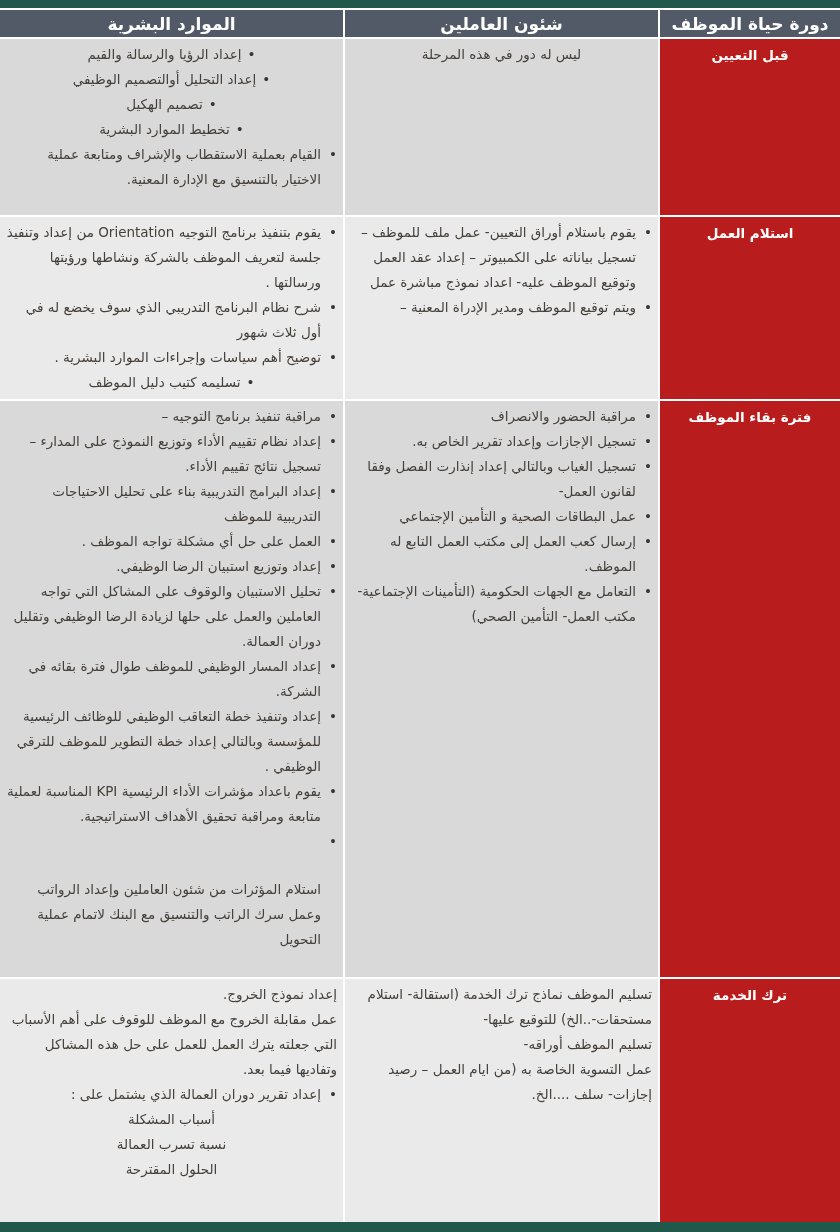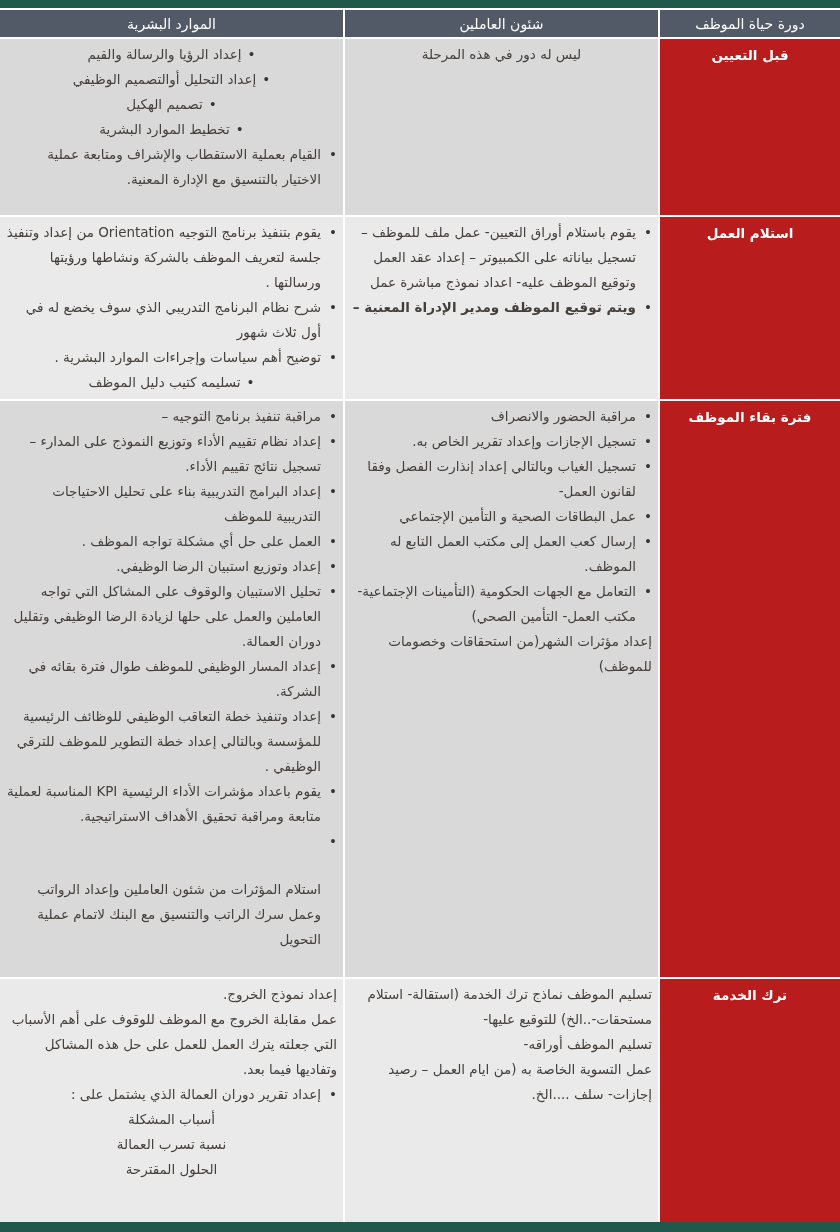--- a/index.html
+++ b/index.html
@@ -7,21 +7,21 @@
     width:840px;height:1232px;overflow:hidden;background:#ffffff;
     font-family:"DejaVu Sans",sans-serif;color:#443f3a;
     display:flex;flex-direction:column;direction:rtl;
   }
   .accent-bar{height:8px;background:#20594c;flex:0 0 auto;}
   .accent-bar.bottom{height:10px;}
   .table-wrap{flex:1 1 auto;background:#ffffff;display:flex;flex-direction:column;gap:2px;padding-top:2px;min-height:0;}
   .grid-row{display:grid;grid-template-columns:180px 313px 343px;gap:2px;direction:rtl;min-height:0;}
   .header-row{flex:0 0 27px;}
   .header-cell{
-    background:#535a67;color:#ffffff;font-weight:normal;font-size:14px;
+    background:#535a67;color:#ffffff;font-weight:bold;font-size:17px;
     display:flex;align-items:center;justify-content:center;overflow:hidden;
   }
   .body-row{flex:0 0 auto;}
   .row-1{flex-basis:176px;}
   .row-2{flex-basis:182px;}
   .row-3{flex-basis:576px;}
   .row-4{flex:1 1 auto;}
   .cell{overflow:hidden;padding:3px 6px;font-size:13.5px;line-height:25px;}
   .stage-cell{
     background:#b91c1c;color:#ffffff;font-weight:bold;font-size:13.5px;
@@ -75,21 +75,21 @@
 
   <div class="grid-row body-row row-2">
     <div class="cell stage-cell">استلام العمل</div>
     <div class="cell personnel-cell bg-b">
             <div class="para flex">
               <span class="bullet">•</span>
               <span class="ptext" style="text-align: right;">يقوم باستلام أوراق التعيين- عمل ملف للموظف – تسجيل بياناته على الكمبيوتر – إعداد عقد العمل وتوقيع الموظف عليه- اعداد نموذج مباشرة عمل</span>
             </div>
             <div class="para flex">
               <span class="bullet">•</span>
-              <span class="ptext" style="text-align: right; font-weight: bold;">ويتم توقيع الموظف ومدير الإدراة المعنية –</span>
+              <span class="ptext" style="text-align: right;">ويتم توقيع الموظف ومدير الإدراة المعنية –</span>
             </div>
           </div>
     <div class="cell hr-cell bg-b">
             <div class="para flex">
               <span class="bullet">•</span>
               <span class="ptext" style="text-align: right;">يقوم بتنفيذ برنامج التوجيه Orientation من إعداد وتنفيذ جلسة لتعريف الموظف بالشركة ونشاطها ورؤيتها ورسالتها .</span>
             </div>
             <div class="para flex">
               <span class="bullet">•</span>
               <span class="ptext" style="text-align: right;">شرح نظام البرنامج التدريبي الذي سوف يخضع له في أول ثلاث شهور</span>
@@ -122,21 +122,20 @@
               <span class="ptext" style="text-align: right;">عمل البطاقات الصحية و التأمين الإجتماعي</span>
             </div>
             <div class="para flex">
               <span class="bullet">•</span>
               <span class="ptext" style="text-align: right;">إرسال كعب العمل إلى مكتب العمل التابع له الموظف.</span>
             </div>
             <div class="para flex">
               <span class="bullet">•</span>
               <span class="ptext" style="text-align: right;">التعامل مع الجهات الحكومية (التأمينات الإجتماعية- مكتب العمل- التأمين الصحي)</span>
             </div>
-            <div class="para right">إعداد مؤثرات الشهر(من استحقاقات وخصومات للموظف)</div>
           </div>
     <div class="cell hr-cell bg-a">
             <div class="para flex">
               <span class="bullet">•</span>
               <span class="ptext" style="text-align: right;">مراقبة تنفيذ برنامج التوجيه –</span>
             </div>
             <div class="para flex">
               <span class="bullet">•</span>
               <span class="ptext" style="text-align: right;">إعداد نظام تقييم الأداء وتوزيع النموذج على المدارء – تسجيل نتائج تقييم الأداء.</span>
             </div>

